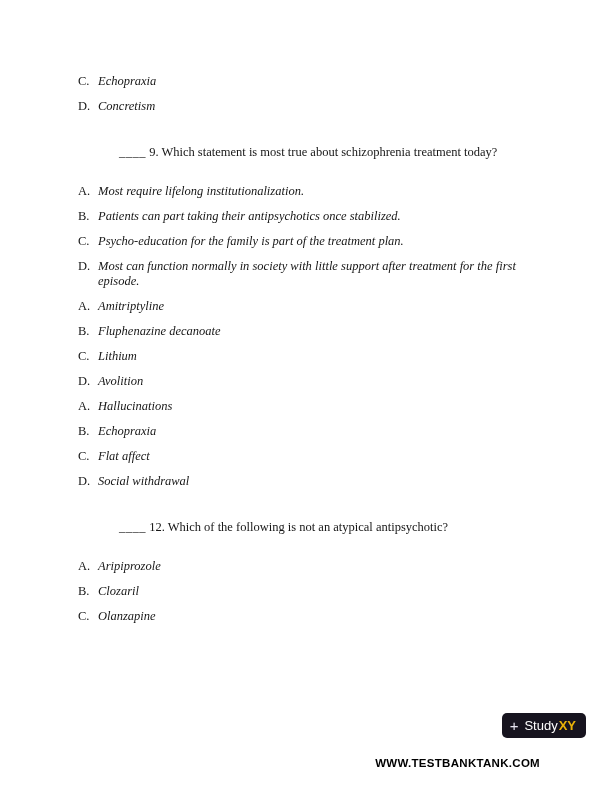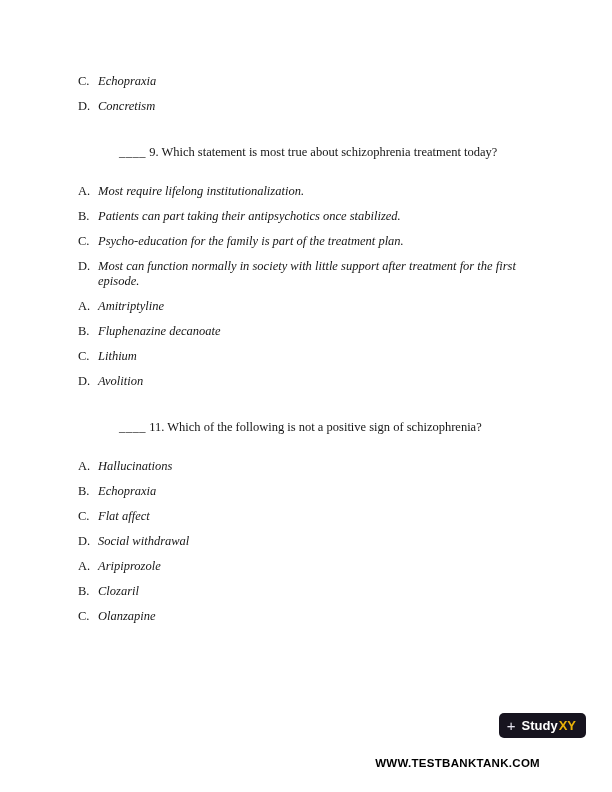--- a/index.html
+++ b/index.html
@@ -57,21 +57,21 @@
     font-size:13px;
   }
   .plus-icon{
     color:#e8e6f2;
     font-size:15px;
     font-weight:400;
     line-height:1;
   }
   .brand-study{
     color:#ffffff;
-    font-weight:700;
+    font-weight:400;
   }
   .brand-xy{
     color:#eab308;
     font-weight:700;
     margin-left:-5px;
   }
   .website{
     position:absolute;
     right:72px;
     top:757px;
@@ -129,42 +129,42 @@
     </div>
     <div class="option">
       <span class="opt-letter">C.</span>
       <span class="opt-text">Lithium</span>
     </div>
     <div class="option">
       <span class="opt-letter">D.</span>
       <span class="opt-text">Avolition</span>
     </div>
 
-    <p class="question">
-      <span class="q-blank">____</span>
-      <span>11.</span>
-      <span>Which of the following is not a positive sign of schizophrenia?</span>
-    </p>
     <div class="option">
       <span class="opt-letter">A.</span>
       <span class="opt-text">Hallucinations</span>
     </div>
     <div class="option">
       <span class="opt-letter">B.</span>
       <span class="opt-text">Echopraxia</span>
     </div>
     <div class="option">
       <span class="opt-letter">C.</span>
       <span class="opt-text">Flat affect</span>
     </div>
     <div class="option">
       <span class="opt-letter">D.</span>
       <span class="opt-text">Social withdrawal</span>
     </div>
 
+    <p class="question">
+      <span class="q-blank">____</span>
+      <span>12.</span>
+      <span>Which of the following is not an atypical antipsychotic?</span>
+    </p>
     <div class="option">
       <span class="opt-letter">A.</span>
       <span class="opt-text">Aripiprozole</span>
     </div>
     <div class="option">
       <span class="opt-letter">B.</span>
       <span class="opt-text">Clozaril</span>
     </div>
     <div class="option">
       <span class="opt-letter">C.</span>

